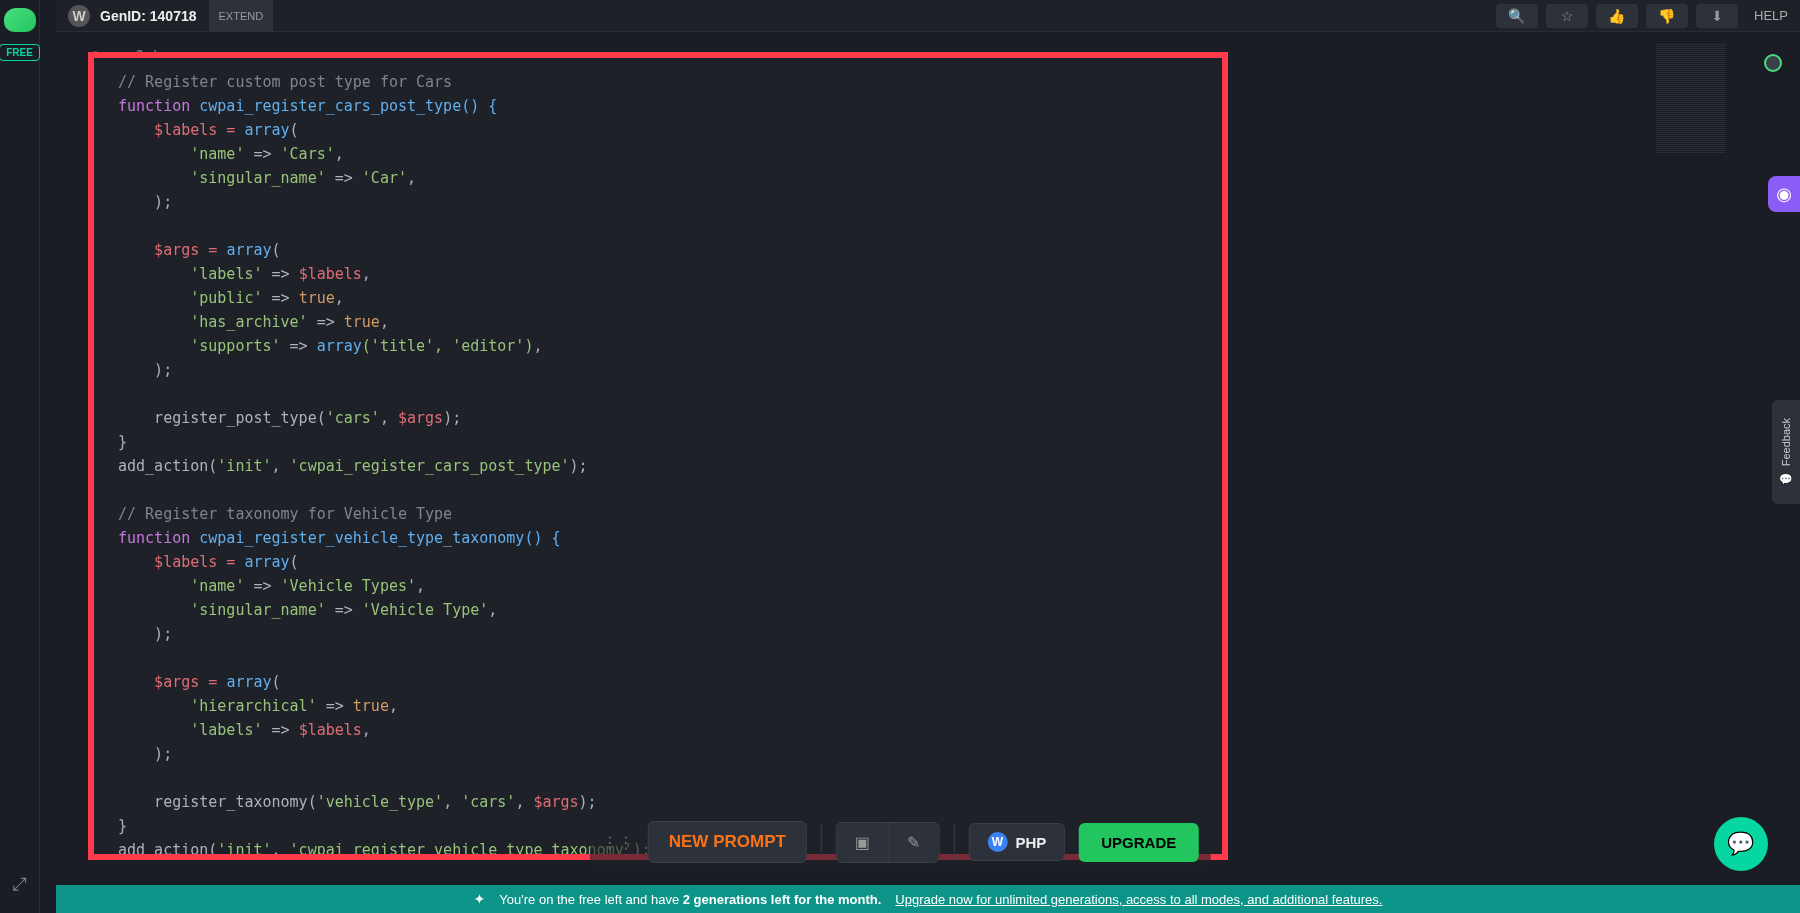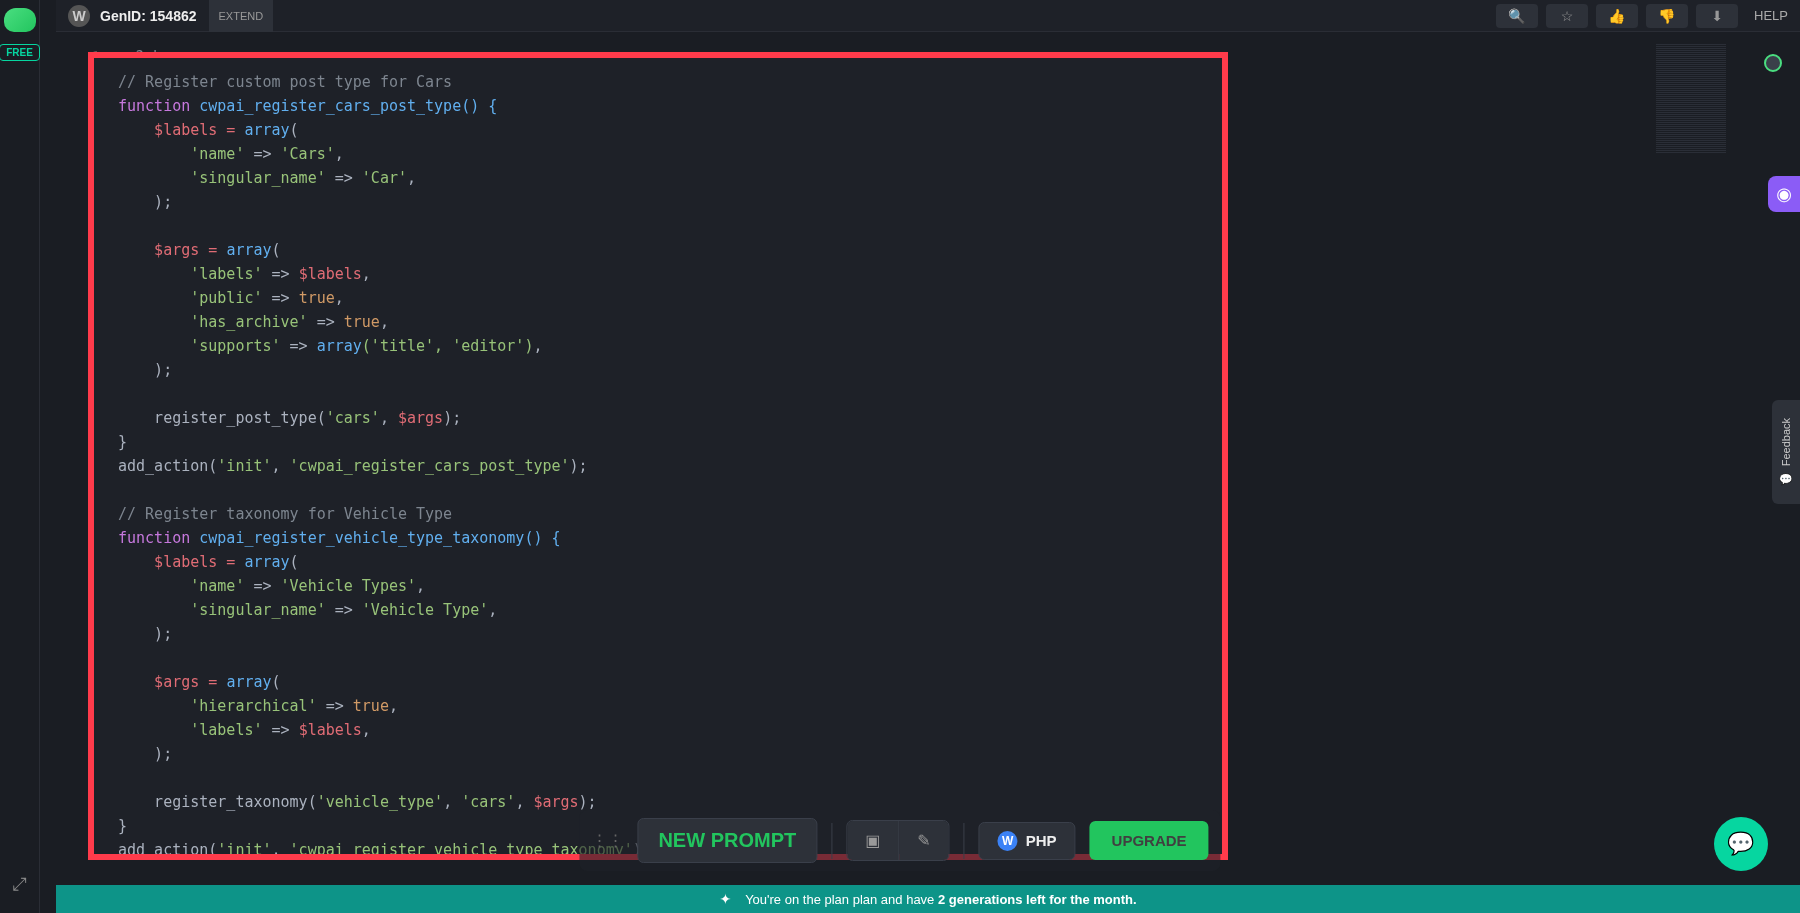--- a/index.html
+++ b/index.html
@@ -163,22 +163,22 @@
   gap: 14px;
   align-items: center;
   background: rgba(30,33,40,0.6);
   padding: 8px 12px;
   border-radius: 8px;
 }
 .drag-handle { color: #666; font-size: 16px; cursor: grab; }
 .tb-btn {
   background: #2d3139;
   border: 1px solid #3a3f4a;
-  color: #22c55e;
-  font-size: 20px;
+  color: #f97316;
+  font-size: 17px;
   font-weight: 700;
   padding: 10px 20px;
   border-radius: 6px;
   cursor: pointer;
   display: flex; align-items: center; gap: 8px;
 }
 .tb-group {
   display: flex;
   border: 1px solid #3a3f4a;
   border-radius: 6px;
@@ -199,21 +199,21 @@
   padding: 8px 18px;
   border-radius: 6px;
   display: flex; align-items: center; gap: 8px;
   color: #eee; font-weight: 700; font-size: 15px;
   cursor: pointer;
 }
 .php-pill .wp { width: 20px; height: 20px; border-radius:50%; background:#3b82f6; display:flex;align-items:center;justify-content:center;color:#fff;font-size:12px;font-weight:bold;}
 .upgrade-btn {
   background: #22c55e;
   border: none;
-  color: #404040;
+  color: #000000;
   font-weight: 700;
   font-size: 15px;
   padding: 11px 22px;
   border-radius: 6px;
   cursor: pointer;
 }
 .divider { width:1px; height:36px; background:#3a3f4a; }
 
 .status-bar {
   position: absolute;
@@ -274,21 +274,21 @@
 <body>
 
 <div class="left-rail">
   <div class="logo-cloud"></div>
   <div class="free-badge">FREE</div>
   <div class="expand-icon">⤢</div>
 </div>
 
 <div class="top-bar">
   <div class="wp-icon">W</div>
-  <div class="gen-title">GenID: 154862</div>
+  <div class="gen-title">GenID: 140718</div>
   <button class="extend-btn">EXTEND</button>
   <div class="top-right">
     <div class="icon-btn">🔍</div>
     <div class="icon-btn">☆</div>
     <div class="icon-btn">👍</div>
     <div class="icon-btn">👎</div>
     <div class="icon-btn">⬇</div>
     <div class="help-link">HELP</div>
   </div>
 </div>
@@ -359,21 +359,22 @@
   <div class="divider"></div>
   <div class="php-pill">
     <span class="wp">W</span>
     <span>PHP</span>
   </div>
   <button class="upgrade-btn">UPGRADE</button>
 </div>
 
 <div class="status-bar">
   <span class="sparkle">✦</span>
-  <span><span>You're on the plan plan and have </span><b>2 generations left for the month.</b></span>
+  <span><span>You're on the free left and have </span><b>2 generations left for the month.</b></span>
+  <span class="upgrade-link">Upgrade now for unlimited generations, access to all modes, and additional features.</span>
 </div>
 
 <div class="ai-tab">◉</div>
 <div class="side-feedback">
   <span class="lbl">Feedback</span>
   <span>💬</span>
 </div>
 <div class="chat-fab">💬</div>
 
 </body></html>

